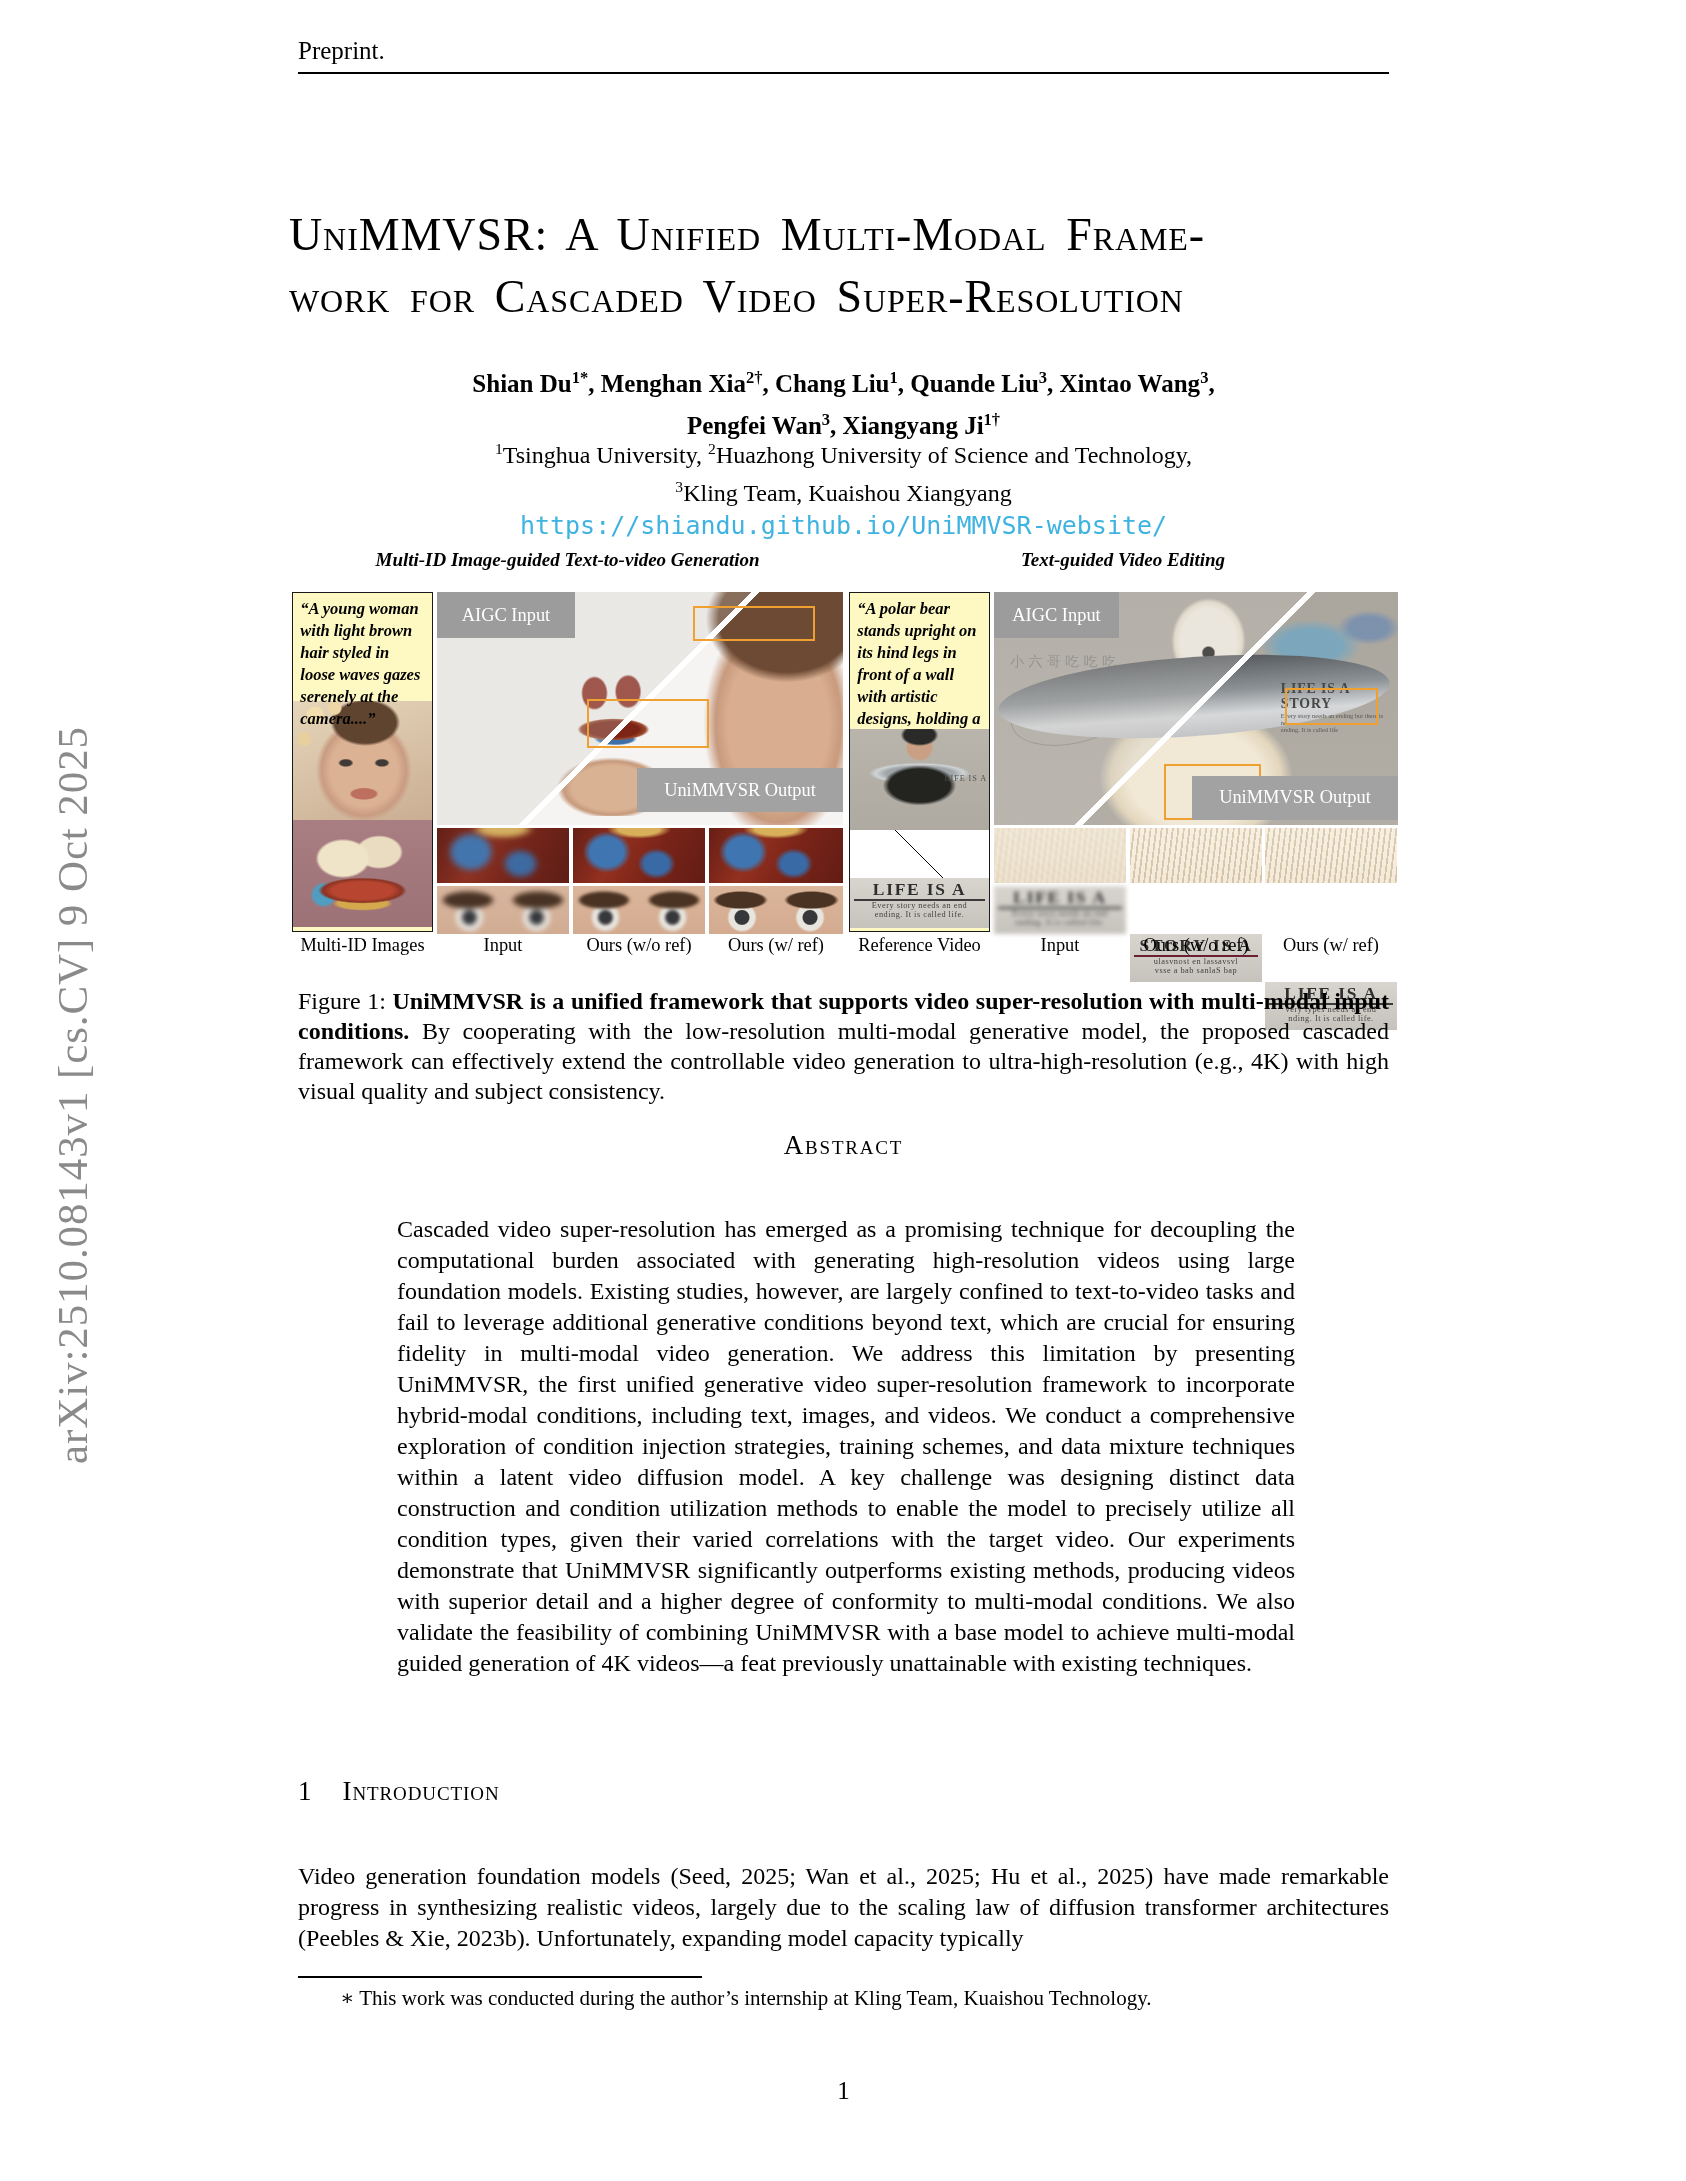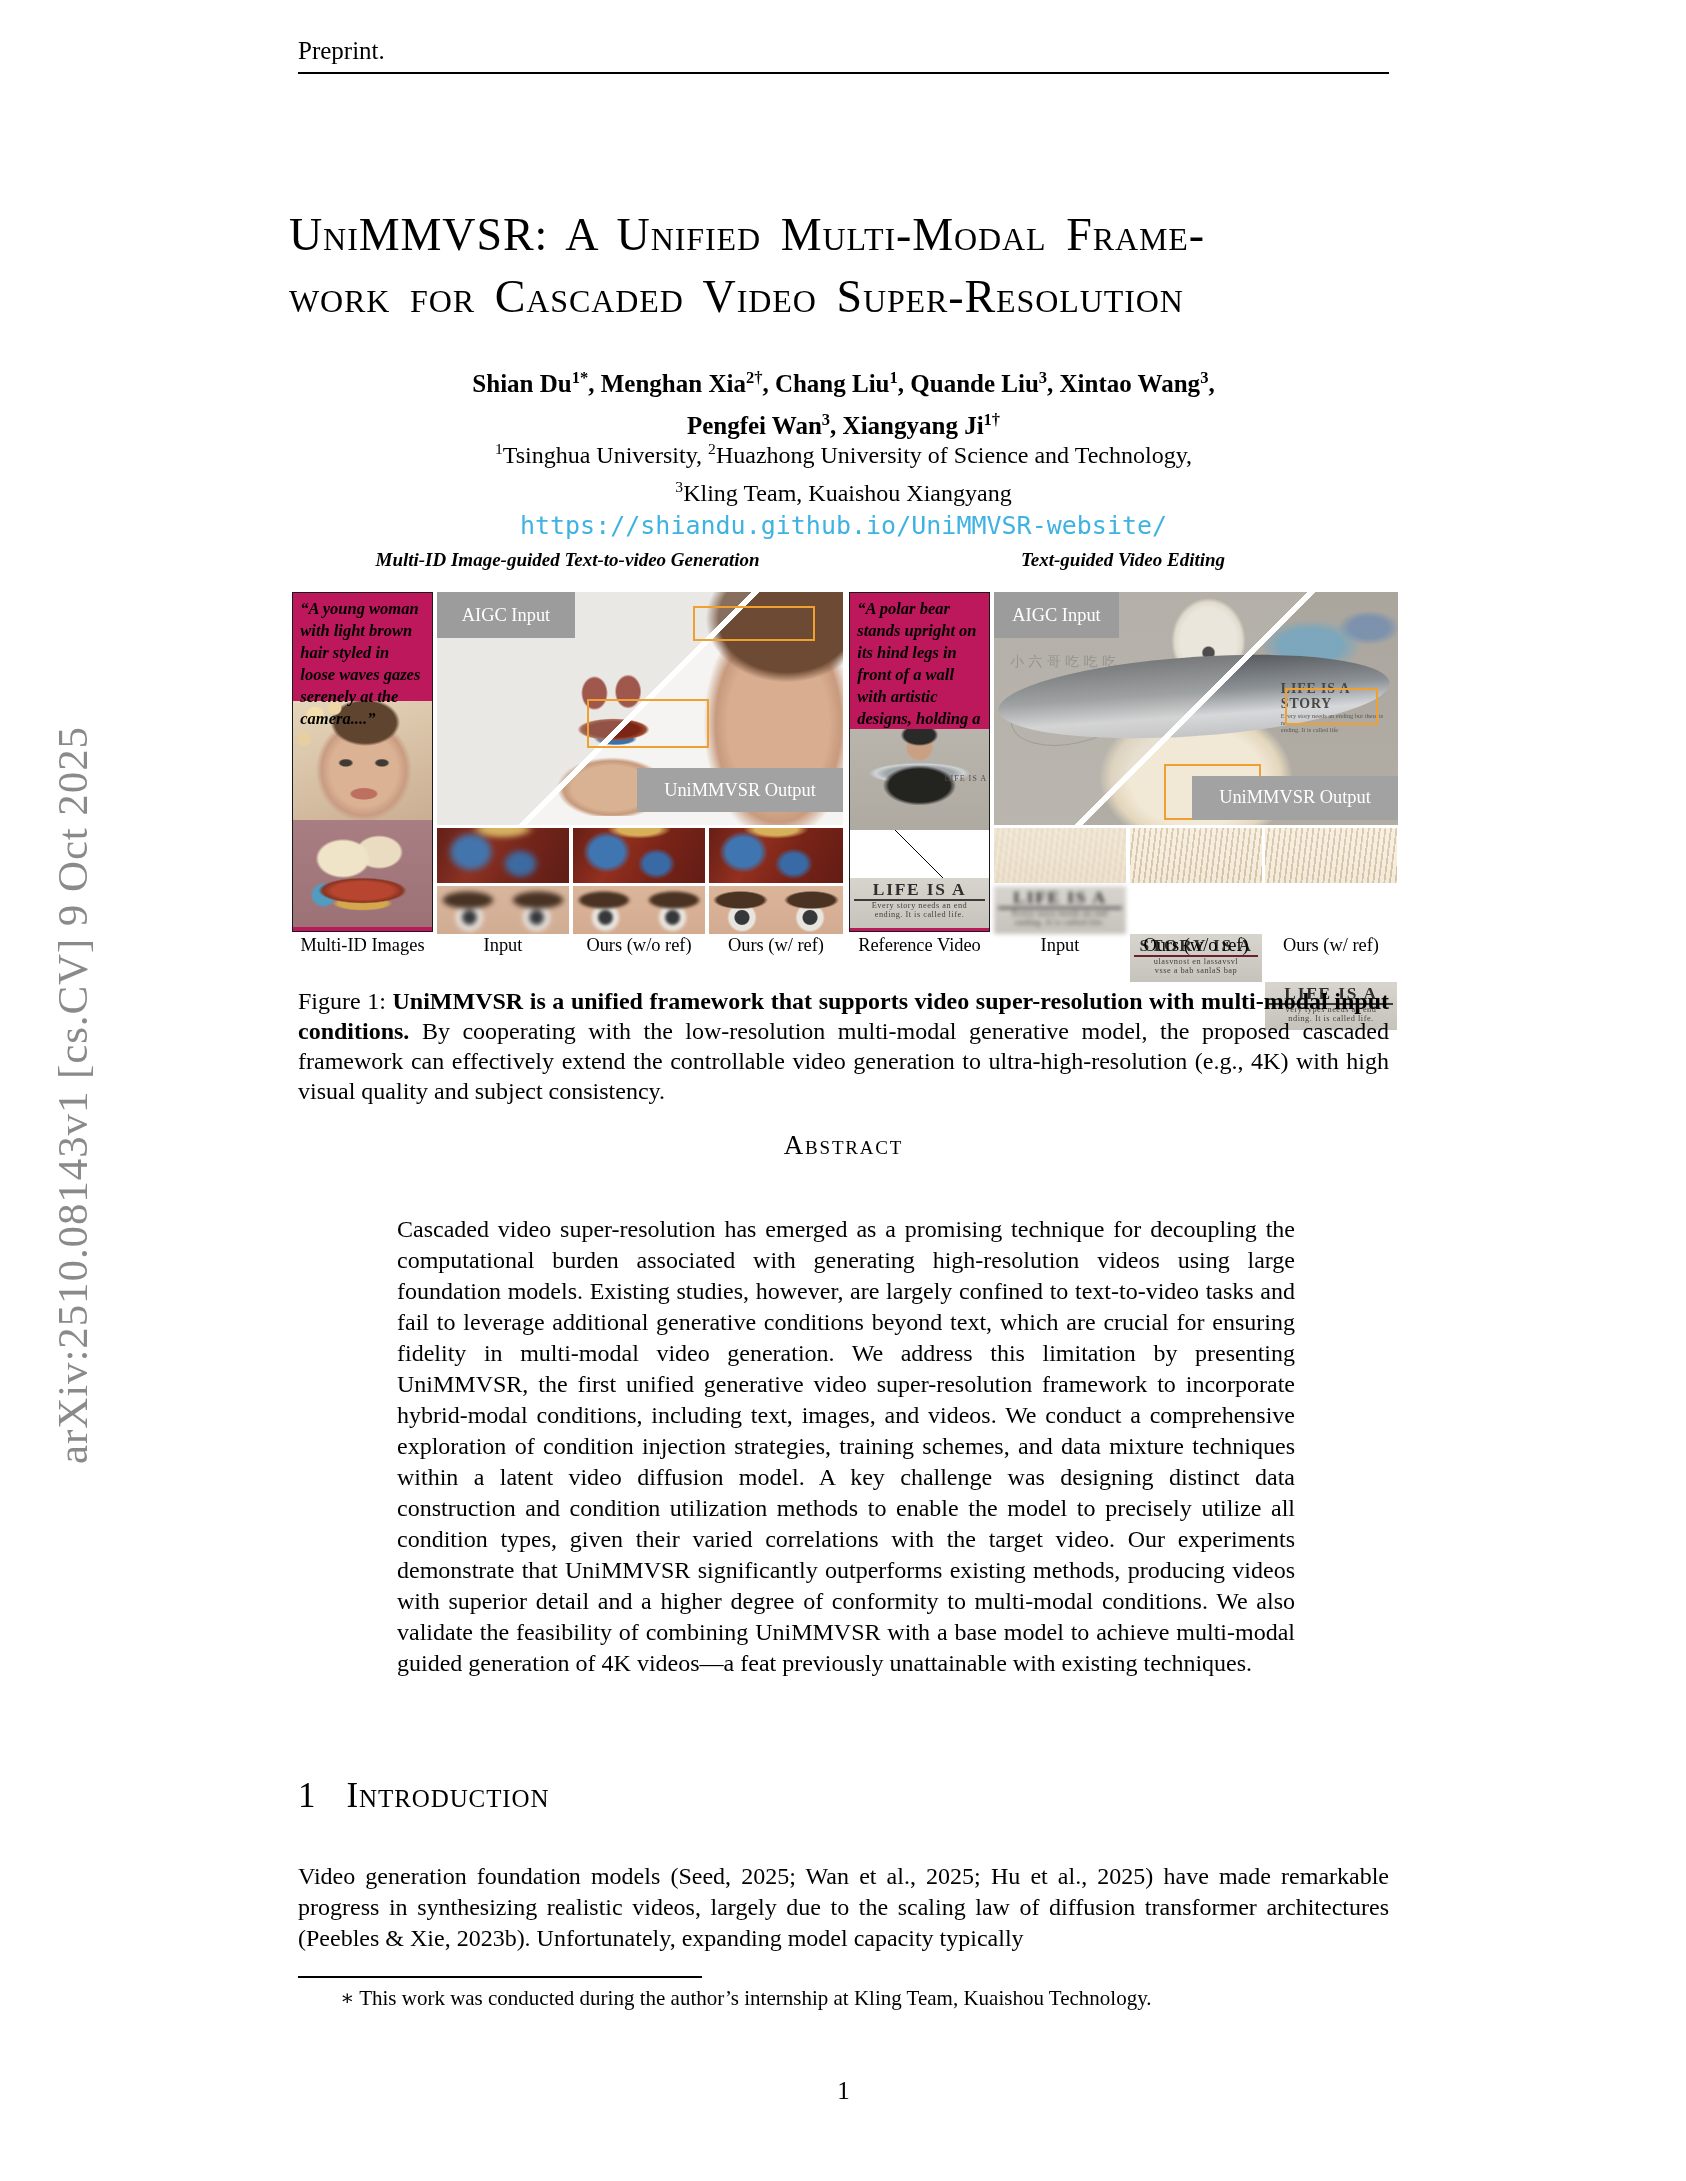--- a/index.html
+++ b/index.html
@@ -24,21 +24,21 @@
   .site{left:298px;top:500px;width:1091px;text-align:center;
         font-family:"DejaVu Sans Mono",monospace;font-size:25px;margin-top:11px;}
   .site a{color:#3eb3e2;text-decoration:none;}
 
   
   .figure{left:292px;top:549px;width:1106px;height:406px;}
   .fp-title{top:0;font-style:italic;font-weight:bold;font-size:19px;text-align:center;}
   .fpt-l{left:0;width:551px;}
   .fpt-r{left:557px;width:548px;}
 
-  .colbox{border:1.8px solid #1a1a1a;box-sizing:border-box;background:#be185d;overflow:hidden;}
+  .colbox{border:1.8px solid #1a1a1a;box-sizing:border-box;background:#fef9c3;overflow:hidden;}
   .promptbox{padding:4.6px 7.3px 0 7.3px;font-style:italic;font-weight:700;font-size:16.5px;line-height:22px;box-sizing:border-box;}
 
   .lp-col1{left:0;top:43px;width:141px;height:340px;}
   .lp-prompt{height:108px;}
   .lp-face{height:119px;
     background:
       radial-gradient(circle at 16% 12%, #f3dfae 0 5%, transparent 6%),
       radial-gradient(circle at 30% 6%, #eed6a6 0 4%, transparent 5%),
       radial-gradient(circle at 8% 32%, #e8cf9e 0 4%, transparent 5%),
       radial-gradient(ellipse 38% 30% at 52% 18%, #5f4430 0 58%, transparent 66%),
@@ -148,21 +148,21 @@
   .blur-lo{filter:blur(0.5px);}
 
   .fig-label{top:386px;font-size:18.4px;text-align:center;}
 
   
   .caption{left:298px;top:962px;width:1091px;font-size:24px;line-height:30px;text-align:justify;}
   .caption b{font-weight:bold;}
   .abs-head{left:298px;top:1130px;width:1091px;text-align:center;font-size:27px;
             font-variant:small-caps;letter-spacing:1.8px;}
   .abs-text{left:397px;top:1190px;width:898px;font-size:24px;line-height:31px;text-align:justify;}
-  .sec-head{left:298px;top:1776px;font-size:35px;}
+  .sec-head{left:298px;top:1776px;font-size:27px;}
   .sec-head .num{margin-right:31px;}
   .sec-head .nm{font-variant:small-caps;letter-spacing:0.9px;}
   .intro-text{left:298px;top:1837px;width:1091px;font-size:24px;line-height:31px;text-align:justify;}
 
   
   .foot-rule{left:298px;top:1976px;width:404px;height:1.8px;background:#000;}
   .footnotes{left:298px;top:1985px;width:1091px;font-size:21px;line-height:27.5px;}
   .footnotes p{margin:0;padding-left:42px;}
   .pagenum{left:298px;top:2077px;width:1091px;text-align:center;font-size:25px;}
 </style>

